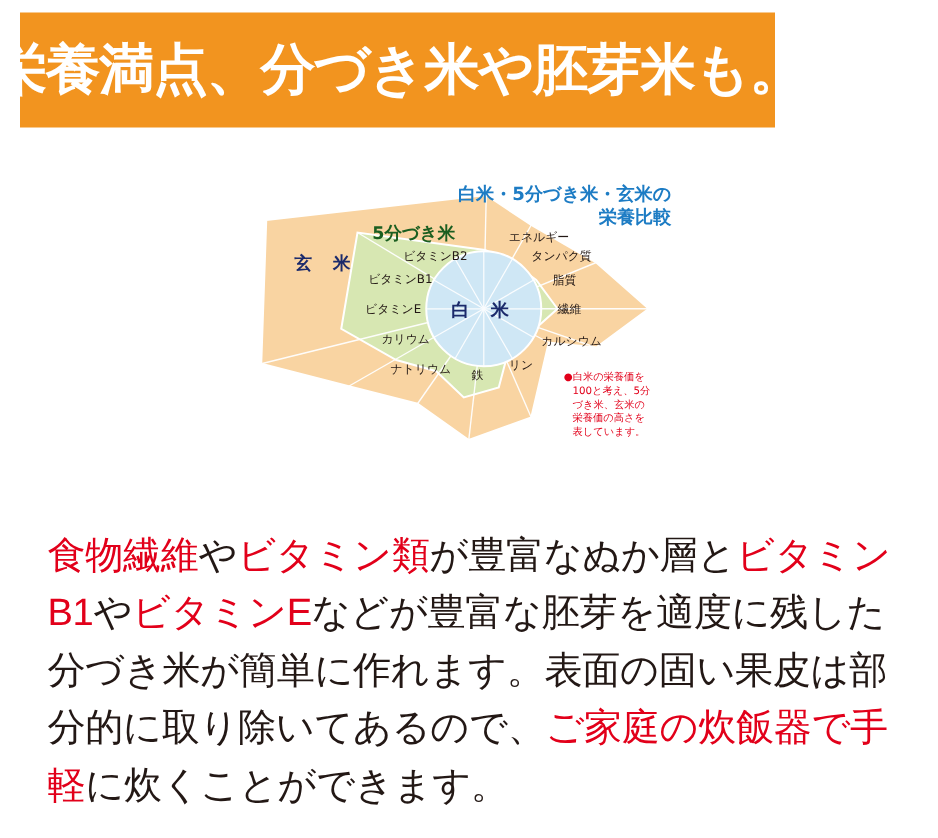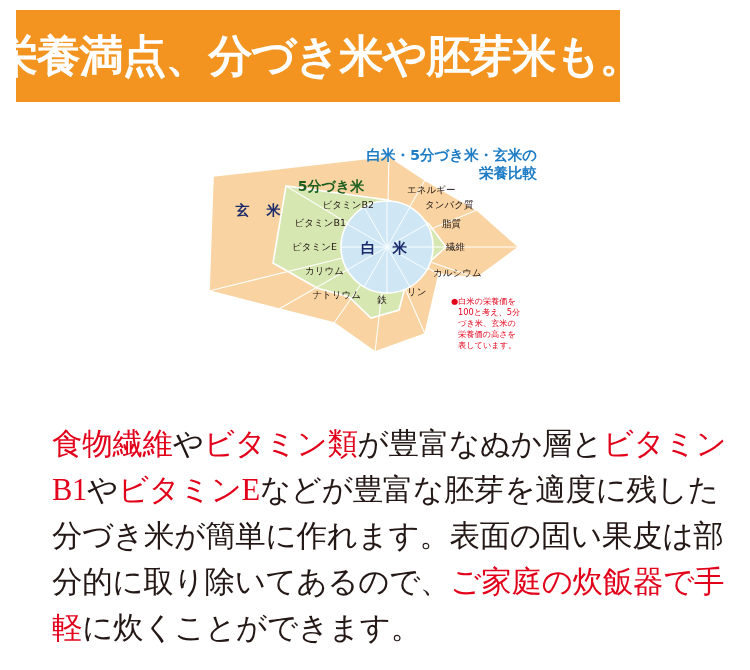--- a/index.html
+++ b/index.html
@@ -46,28 +46,28 @@
     width: 360px;
     height: 232px;
   }
   .figure svg {
     display: block;
   }
 
   
   .body-copy {
     position: absolute;
-    left: 52px;
+    left: 38px;
     top: 390px;
     width: 686px;
     font-size: 30.5px;
     line-height: 46px;
     color: #231815;
     letter-spacing: -0.3px;
-    font-family: Liberation Serif, serif;
+    font-family: Liberation Sans, sans-serif;
   }
   .hl { color: #e2001a; }
 </style>
 </head>
 <body>
 
 <div class="banner" style="background: rgb(242, 148, 31);">
   <div class="banner-title" style="color: rgb(255, 255, 255);">栄養満点、分づき米や胚芽米も。</div>
 </div>
 

